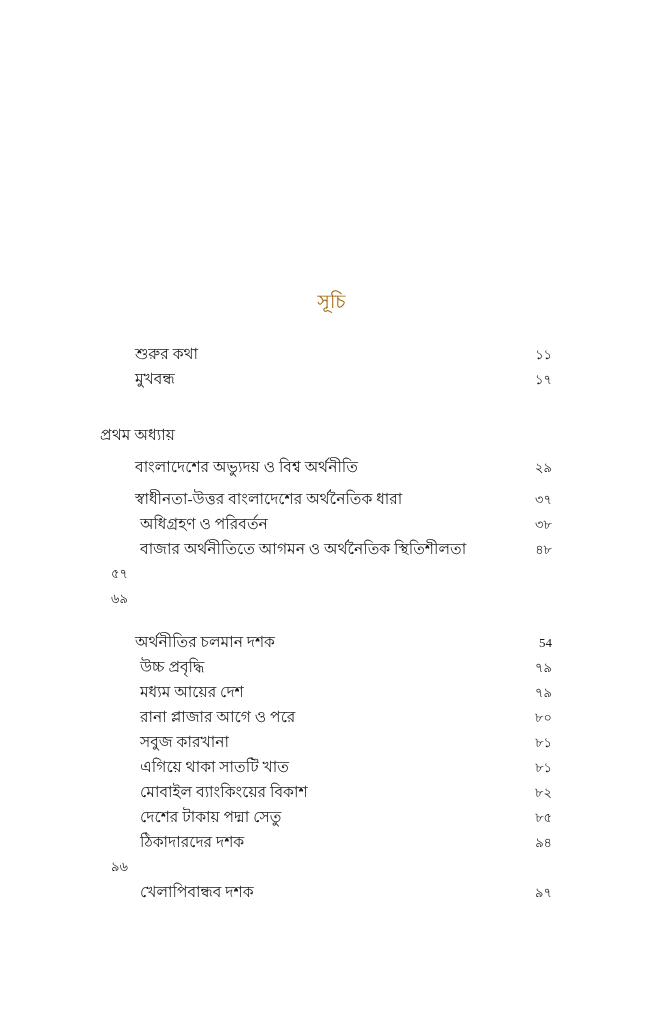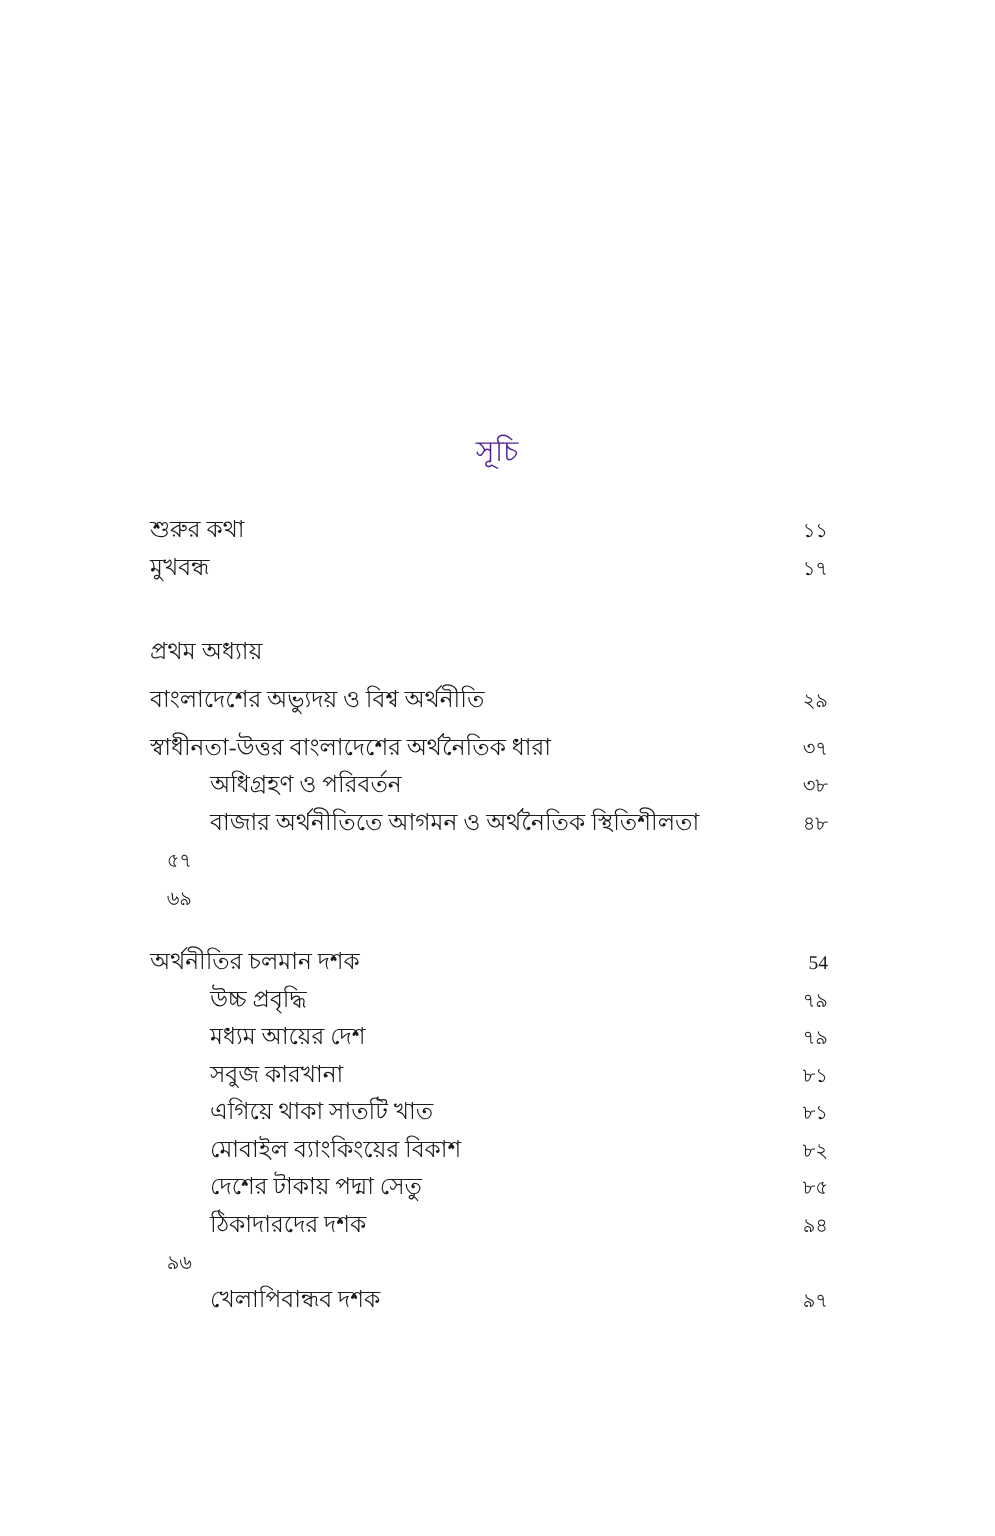--- a/index.html
+++ b/index.html
@@ -28,21 +28,21 @@
   .toc-title {
     position: absolute;
     top: 289px;
     left: 0;
     width: 663px;
     text-align: center;
     font-size: 19px;
     line-height: 26px;
     font-weight: 400;
     letter-spacing: 0.2px;
-    color: #4c1d95;
+    color: #a16207;
   }
 
   
   .toc-body {
     position: absolute;
     top: 341px;
     left: 100px;
     width: 452px;
   }
 
@@ -62,21 +62,21 @@
   }
 
   .toc-row .entry-page {
     flex: 0 0 auto;
     text-align: right;
     min-width: 28px;
     font-size: 13px;
   }
 
   
-  .lvl-0 .entry-title { padding-left: 0px; }
+  .lvl-0 .entry-title { padding-left: 0px; margin-left: 35px; }
   .lvl-1 .entry-title { padding-left: 40px; }
 
   
   .toc-heading {
     height: 25px;
     font-size: 15.5px;
     line-height: 25px;
     font-weight: 400;
     letter-spacing: 0.1px;
     white-space: nowrap;
@@ -136,20 +136,24 @@
       </div>
       <div class="toc-row lvl-1">
         <span class="entry-title">উচ্চ প্রবৃদ্ধি</span>
         <span class="entry-page">৭৯</span>
       </div>
       <div class="toc-row lvl-1">
         <span class="entry-title">মধ্যম আয়ের দেশ</span>
         <span class="entry-page">৭৯</span>
       </div>
       <div class="toc-row lvl-1">
+        <span class="entry-title">রানা প্লাজার আগে ও পরে</span>
+        <span class="entry-page">৮০</span>
+      </div>
+      <div class="toc-row lvl-1">
         <span class="entry-title">সবুজ কারখানা</span>
         <span class="entry-page">৮১</span>
       </div>
       <div class="toc-row lvl-1">
         <span class="entry-title">এগিয়ে থাকা সাতটি খাত</span>
         <span class="entry-page">৮১</span>
       </div>
       <div class="toc-row lvl-1">
         <span class="entry-title">মোবাইল ব্যাংকিংয়ের বিকাশ</span>
         <span class="entry-page">৮২</span>

